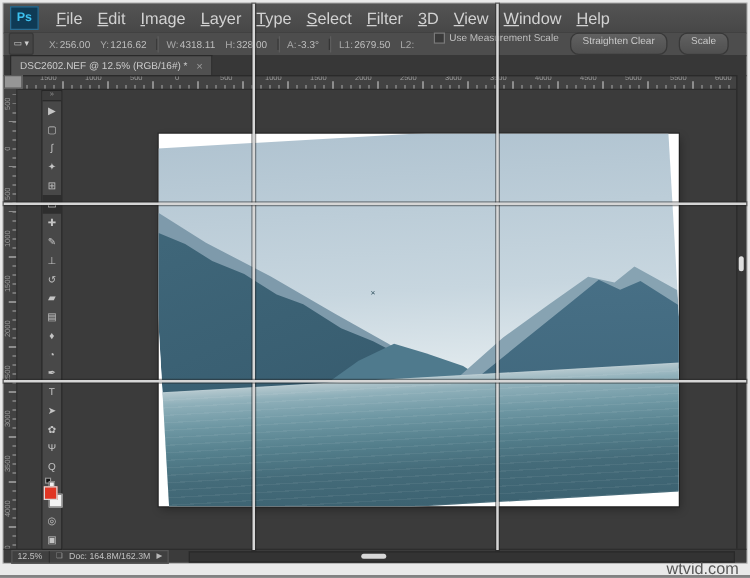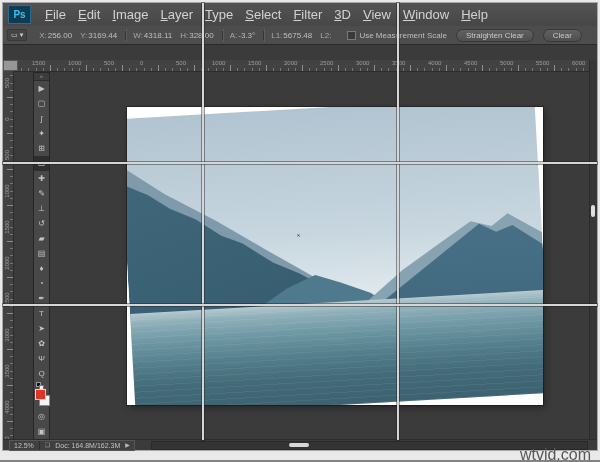--- a/index.html
+++ b/index.html
@@ -10,21 +10,21 @@
   }
   .window{position:absolute;left:3px;top:3px;width:594px;height:447px;background:#3b3b3b;box-shadow:0 0 0 1px #a8a8a8}
 
   
   .menubar{position:absolute;left:0;top:0;width:100%;height:23px;background:linear-gradient(#535353,#474747);border-bottom:1px solid #2e2e2e;display:flex;align-items:center;z-index:5}
   .ps-logo{width:21px;height:17px;margin:0 8px 0 5px;background:#0f3b55;color:#3cc1f0;font-size:10px;font-weight:bold;display:flex;align-items:center;justify-content:center;border:1px solid #2a6d92;flex:0 0 auto}
   .menu-item{color:#d2d2d2;font-size:13px;padding:0 6px;line-height:23px;white-space:nowrap}
   .menu-item u{text-decoration:underline}
 
   
-  .optionsbar{position:absolute;left:0;top:23px;width:100%;height:18px;background:#4d4d4d;border-bottom:1px solid #2a2a2a;display:flex;align-items:center;font-size:8px;color:#bfbfbf;z-index:5}
+  .optionsbar{position:absolute;left:0;top:23px;width:100%;height:18px;background:#4d4d4d;border-bottom:1px solid #2a2a2a;display:flex;font-size:8px;color:#bfbfbf;z-index:5}
   .tool-preset{display:flex;align-items:center;gap:2px;border:1px solid #383838;background:#454545;padding:1px 3px;margin:0 7px 0 4px;color:#cfcfcf;font-size:7px;border-radius:2px}
   .opt-field{margin:0 3px;white-space:nowrap;position:relative;padding-left:2px}
   .opt-field .lab{color:#a8a8a8;margin-right:1px}
   .opt-field.sep-before{border-left:1px solid #353535;padding-left:7px;margin-left:5px}
   .opt-field.sep-before::before{content:'';position:absolute;left:0;top:-2px;bottom:-2px;width:1px;background:#5d5d5d}
   .opt-check{width:7px;height:7px;background:#3a3a3a;border:1px solid #7a7a7a;margin:0 3px 0 12px;flex:0 0 auto}
   .opt-check-label{white-space:nowrap}
   .opt-btn{font-size:8px;color:#c9c9c9;background:linear-gradient(#616161,#4f4f4f);border:1px solid #383838;border-radius:7px;padding:1px 9px;margin-left:9px;white-space:nowrap}
 
   
@@ -80,21 +80,21 @@
   .vscroll .thumb{position:absolute;left:1px;width:4px;top:145px;height:12px;background:#dedede;border-radius:2px}
   .bottomrow{position:absolute;left:0;bottom:0;width:100%;height:10px;background:#3b3b3b;border-top:1px solid #2d2d2d;z-index:6}
   .hscroll{position:absolute;left:148px;right:9px;top:1px;height:7px;background:#333333;border:1px solid #292929}
   .hscroll .thumb{position:absolute;left:137px;top:1px;width:20px;height:4px;background:#d8d8d8;border-radius:2px}
   .statusbox{position:absolute;left:6px;top:0;height:9px;display:flex;align-items:center;background:#404040;border:1px solid #565656;font-size:7px;color:#c2c2c2;padding:0 4px;gap:5px;line-height:9px;white-space:nowrap}
   .statusbox .zoomfield{border-right:1px solid #2f2f2f;padding-right:5px}
   .statusbox .doc-icon{color:#a5a5a5;font-size:6px}
   .statusbox .arrow{color:#b8b8b8;font-size:6px}
 
   
-  .watermark{position:absolute;right:9px;bottom:1px;height:12px;line-height:12px;font-size:16px;color:#585858;z-index:60}
+  .watermark{position:absolute;right:9px;bottom:1px;height:12px;line-height:12px;font-size:13px;color:#585858;z-index:60}
   .frame-bottom-edge{position:absolute;left:0;right:0;bottom:0;height:2px;background:#828282;z-index:61}
 </style>
 </head>
 <body>
 
 <div class="window">
 
   <div class="menubar">
     <div class="ps-logo">Ps</div>
     <div id="menu-items" style="display:flex">
@@ -117,44 +117,50 @@
     <div class="tool-preset">
       <span>▭</span>
       <span>▾</span>
     </div>
     <div style="display:flex;align-items:center">
 
     <span class="opt-field">
           <span class="lab">X:</span><span>256.00</span>
         </span>
         <span class="opt-field">
-          <span class="lab">Y:</span><span>3169.44</span>
+          <span class="lab">Y:</span><span>1216.62</span>
         </span>
         <span class="opt-field sep-before">
           <span class="lab">W:</span><span>4318.11</span>
         </span>
         <span class="opt-field">
           <span class="lab">H:</span><span>328.00</span>
         </span>
         <span class="opt-field sep-before">
           <span class="lab">A:</span><span>-3.3°</span>
         </span>
         <span class="opt-field sep-before">
-          <span class="lab">L1:</span><span>5675.48</span>
+          <span class="lab">L1:</span><span>2679.50</span>
         </span>
         <span class="opt-field">
           <span class="lab">L2:</span><span></span>
         </span>
       </div>
     <span class="opt-check"></span>
     <span class="opt-check-label">Use Measurement Scale</span>
     <span class="opt-btn">Straighten Clear</span>
-    <span class="opt-btn">Clear</span>
-  </div>
-
+    <span class="opt-btn">Scale</span>
+  </div>
+
+  <div class="tabrow">
+    <div class="doc-tab">
+      <span>DSC2602.NEF @ 12.5% (RGB/16#) *</span>
+      <span class="tab-close">×</span>
+    </div>
+  </div>
 
   <div class="hruler">
 
   <span class="lbl" style="left: 19px;">1500</span>
       <span class="lbl" style="left: 55px;">1000</span>
       <span class="lbl" style="left: 91px;">500</span>
       <span class="lbl" style="left: 127px;">0</span>
       <span class="lbl" style="left: 163px;">500</span>
       <span class="lbl" style="left: 199px;">1000</span>
       <span class="lbl" style="left: 235px;">1500</span>

